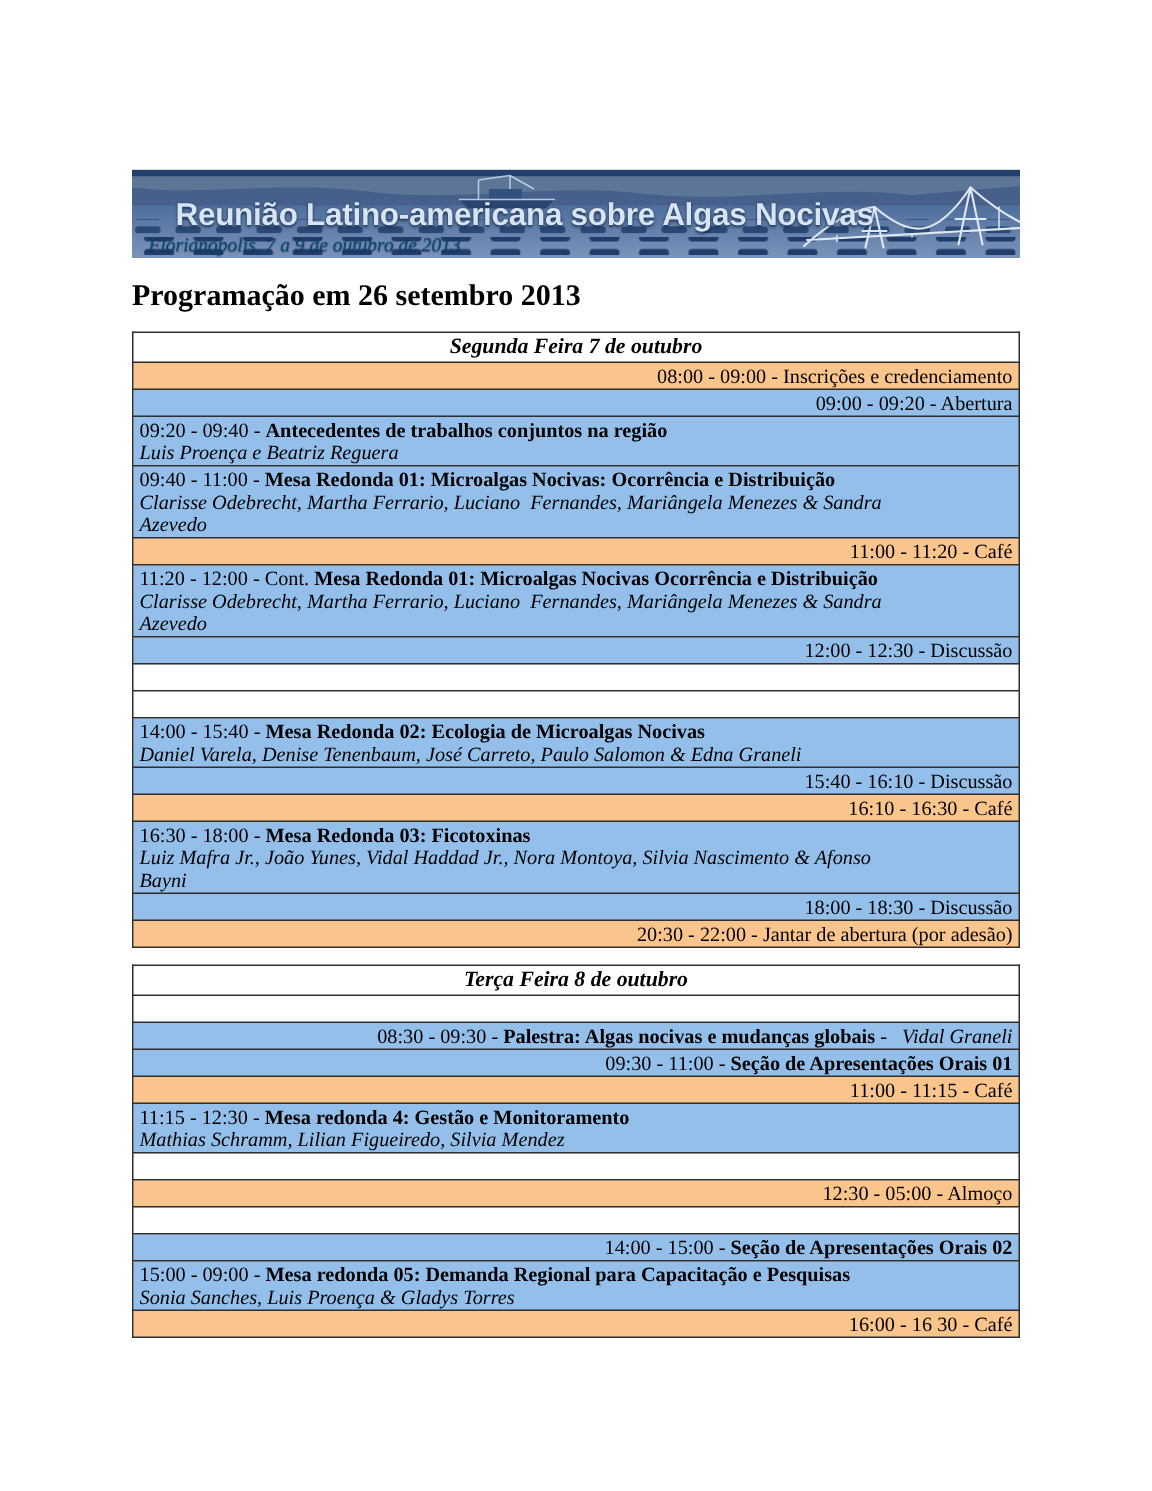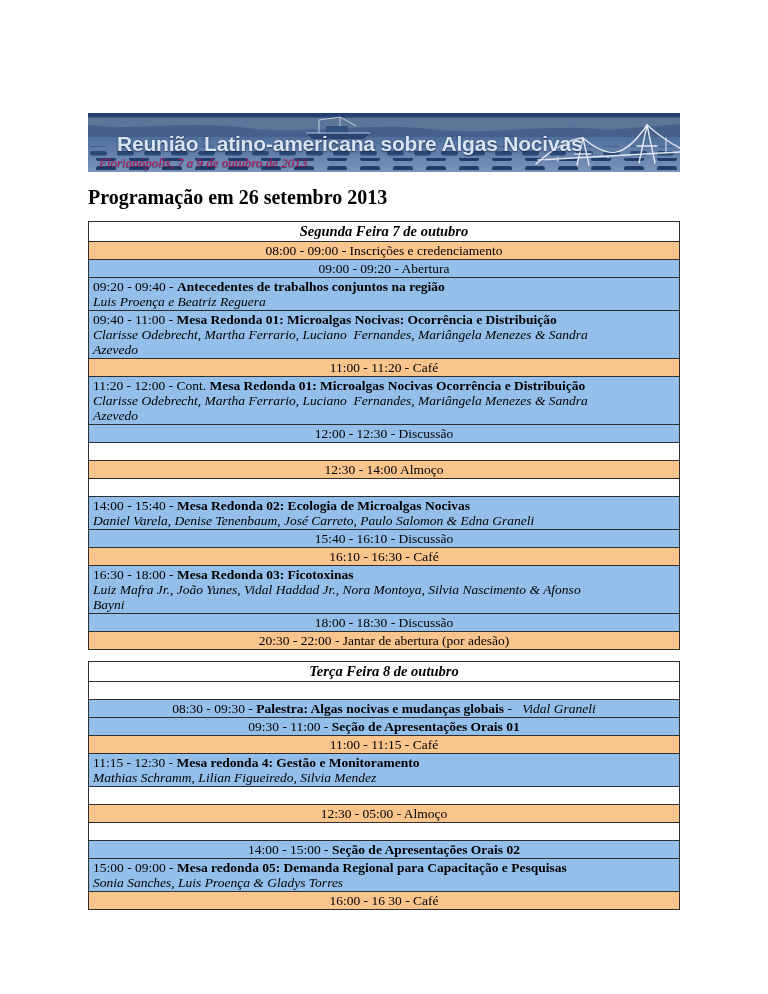--- a/index.html
+++ b/index.html
@@ -14,21 +14,21 @@
   .banner{position:relative;margin-top:113px;width:619px;height:59px;overflow:hidden;}
   .banner svg{position:absolute;left:0;top:0;display:block;}
   .banner-title{
     position:absolute;left:29px;top:19px;
     font-family:"Liberation Sans", sans-serif;font-weight:700;font-size:21px;
     color:#d8e4f2;text-shadow:0 1px 2px rgba(14,34,68,.75),0 0 1px rgba(14,34,68,.6);
     white-space:nowrap;letter-spacing:-0.2px;
   }
   .banner-subtitle{
     position:absolute;left:11px;top:42px;
-    font-size:13px;font-style:italic;color:#be185d;
+    font-size:13px;font-style:italic;color:#0c4a6e;
     text-shadow:0 1px 1px rgba(14,34,68,.7);white-space:nowrap;
   }
 
   
   .doc-title{
     margin:16px 0 0 0;width:592px;text-align:left;
     font-size:20px;font-weight:700;line-height:19px;
   }
 
   
@@ -39,21 +39,21 @@
     border-radius:10px;
   }
   table.schedule + table.schedule{margin-top:11px;}
   .schedule th,.schedule td{border:1px solid #2e2e2e;}
   .schedule th{
     background:#fff;font-weight:700;font-style:italic;
     font-size:14.5px;line-height:17px;padding:1px 4px;text-align:center;
   }
   .schedule td{
     font-size:13.5px;line-height:15px;padding:1px 4px;
-    vertical-align:top;white-space:pre-wrap;text-align:center;
+    vertical-align:top;white-space:pre-wrap;text-align:right;
   }
   .schedule td.multi{text-align:justify;}
   .schedule td:empty::after{content:"\00a0";}
   .bg-blue{background:var(--row-blue,#93bfea);}
   .bg-orange{background:var(--row-orange,#fac48d);}
   .bg-white{background:#ffffff;}
   .b{font-weight:700;}
   .i{font-style:italic;}
 </style>
 </head>
@@ -139,23 +139,20 @@
             <td class="bg-blue multi"><span class="t">11:20 - 12:00 - Cont. </span><span class="b">Mesa Redonda 01: Microalgas Nocivas Ocorrência e Distribuição</span><br><span class="i">Clarisse Odebrecht, Martha Ferrario, Luciano  Fernandes, Mariângela Menezes &amp; Sandra
 Azevedo</span></td>
           </tr>
           <tr>
             <td class="bg-blue"><span class="t">12:00 - 12:30 - Discussão</span></td>
           </tr>
           <tr>
             <td class="bg-white"></td>
           </tr>
           <tr>
-            <td class="bg-orange"><span class="t">12:30 - 14:00 Almoço</span></td>
-          </tr>
-          <tr>
             <td class="bg-white"></td>
           </tr>
           <tr>
             <td class="bg-blue multi"><span class="t">14:00 - 15:40 - </span><span class="b">Mesa Redonda 02: Ecologia de Microalgas Nocivas</span><br><span class="i">Daniel Varela, Denise Tenenbaum, José Carreto, Paulo Salomon &amp; Edna Graneli</span></td>
           </tr>
           <tr>
             <td class="bg-blue"><span class="t">15:40 - 16:10 - Discussão</span></td>
           </tr>
           <tr>
             <td class="bg-orange"><span class="t">16:10 - 16:30 - Café</span></td>

